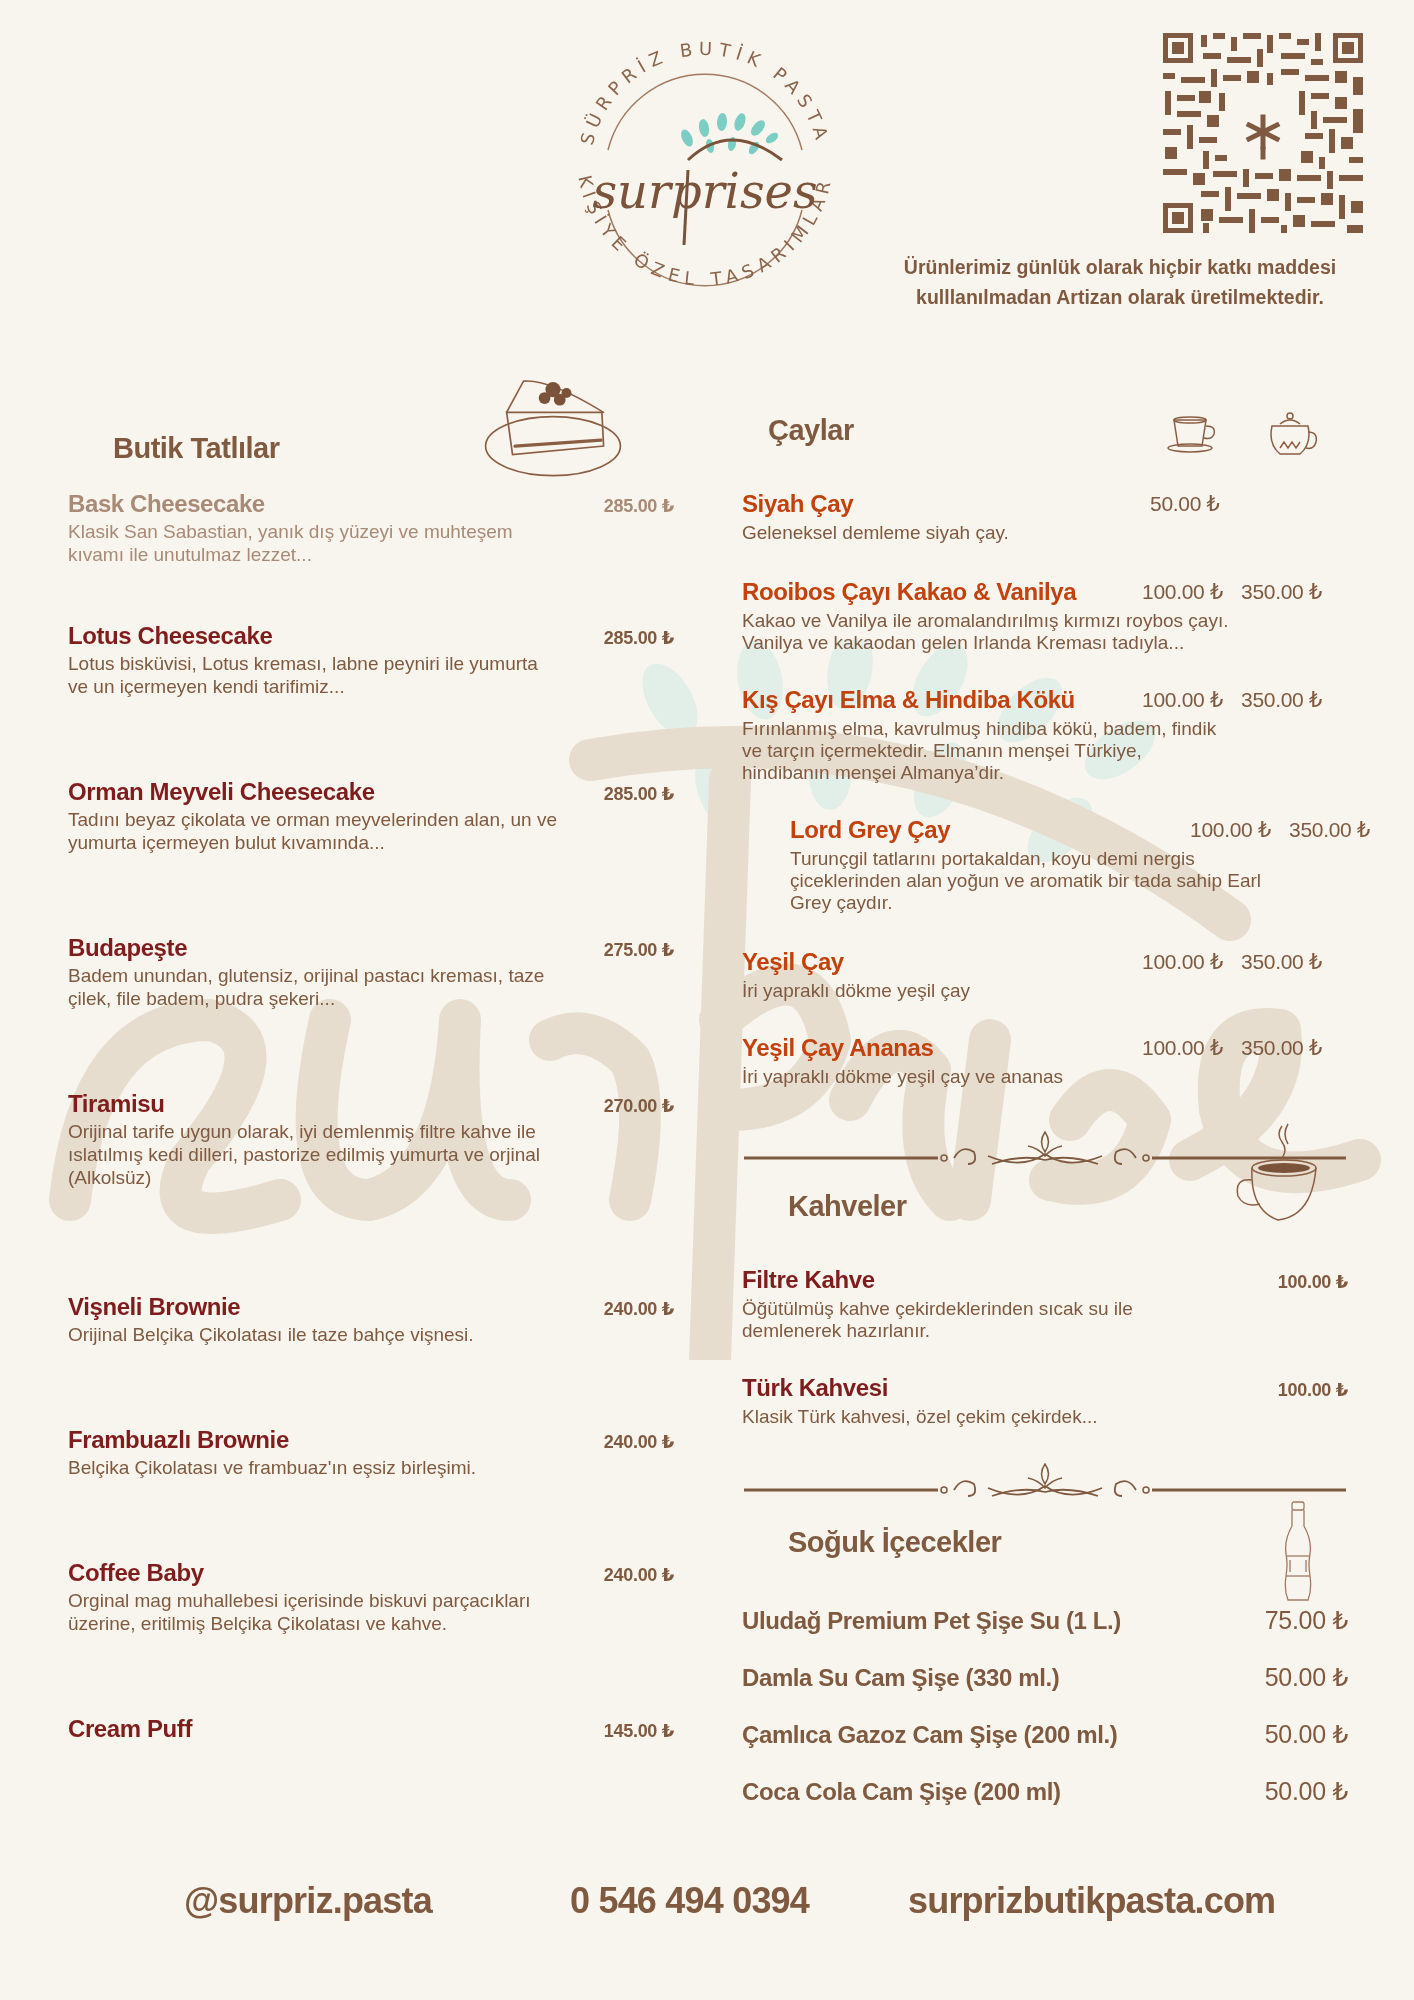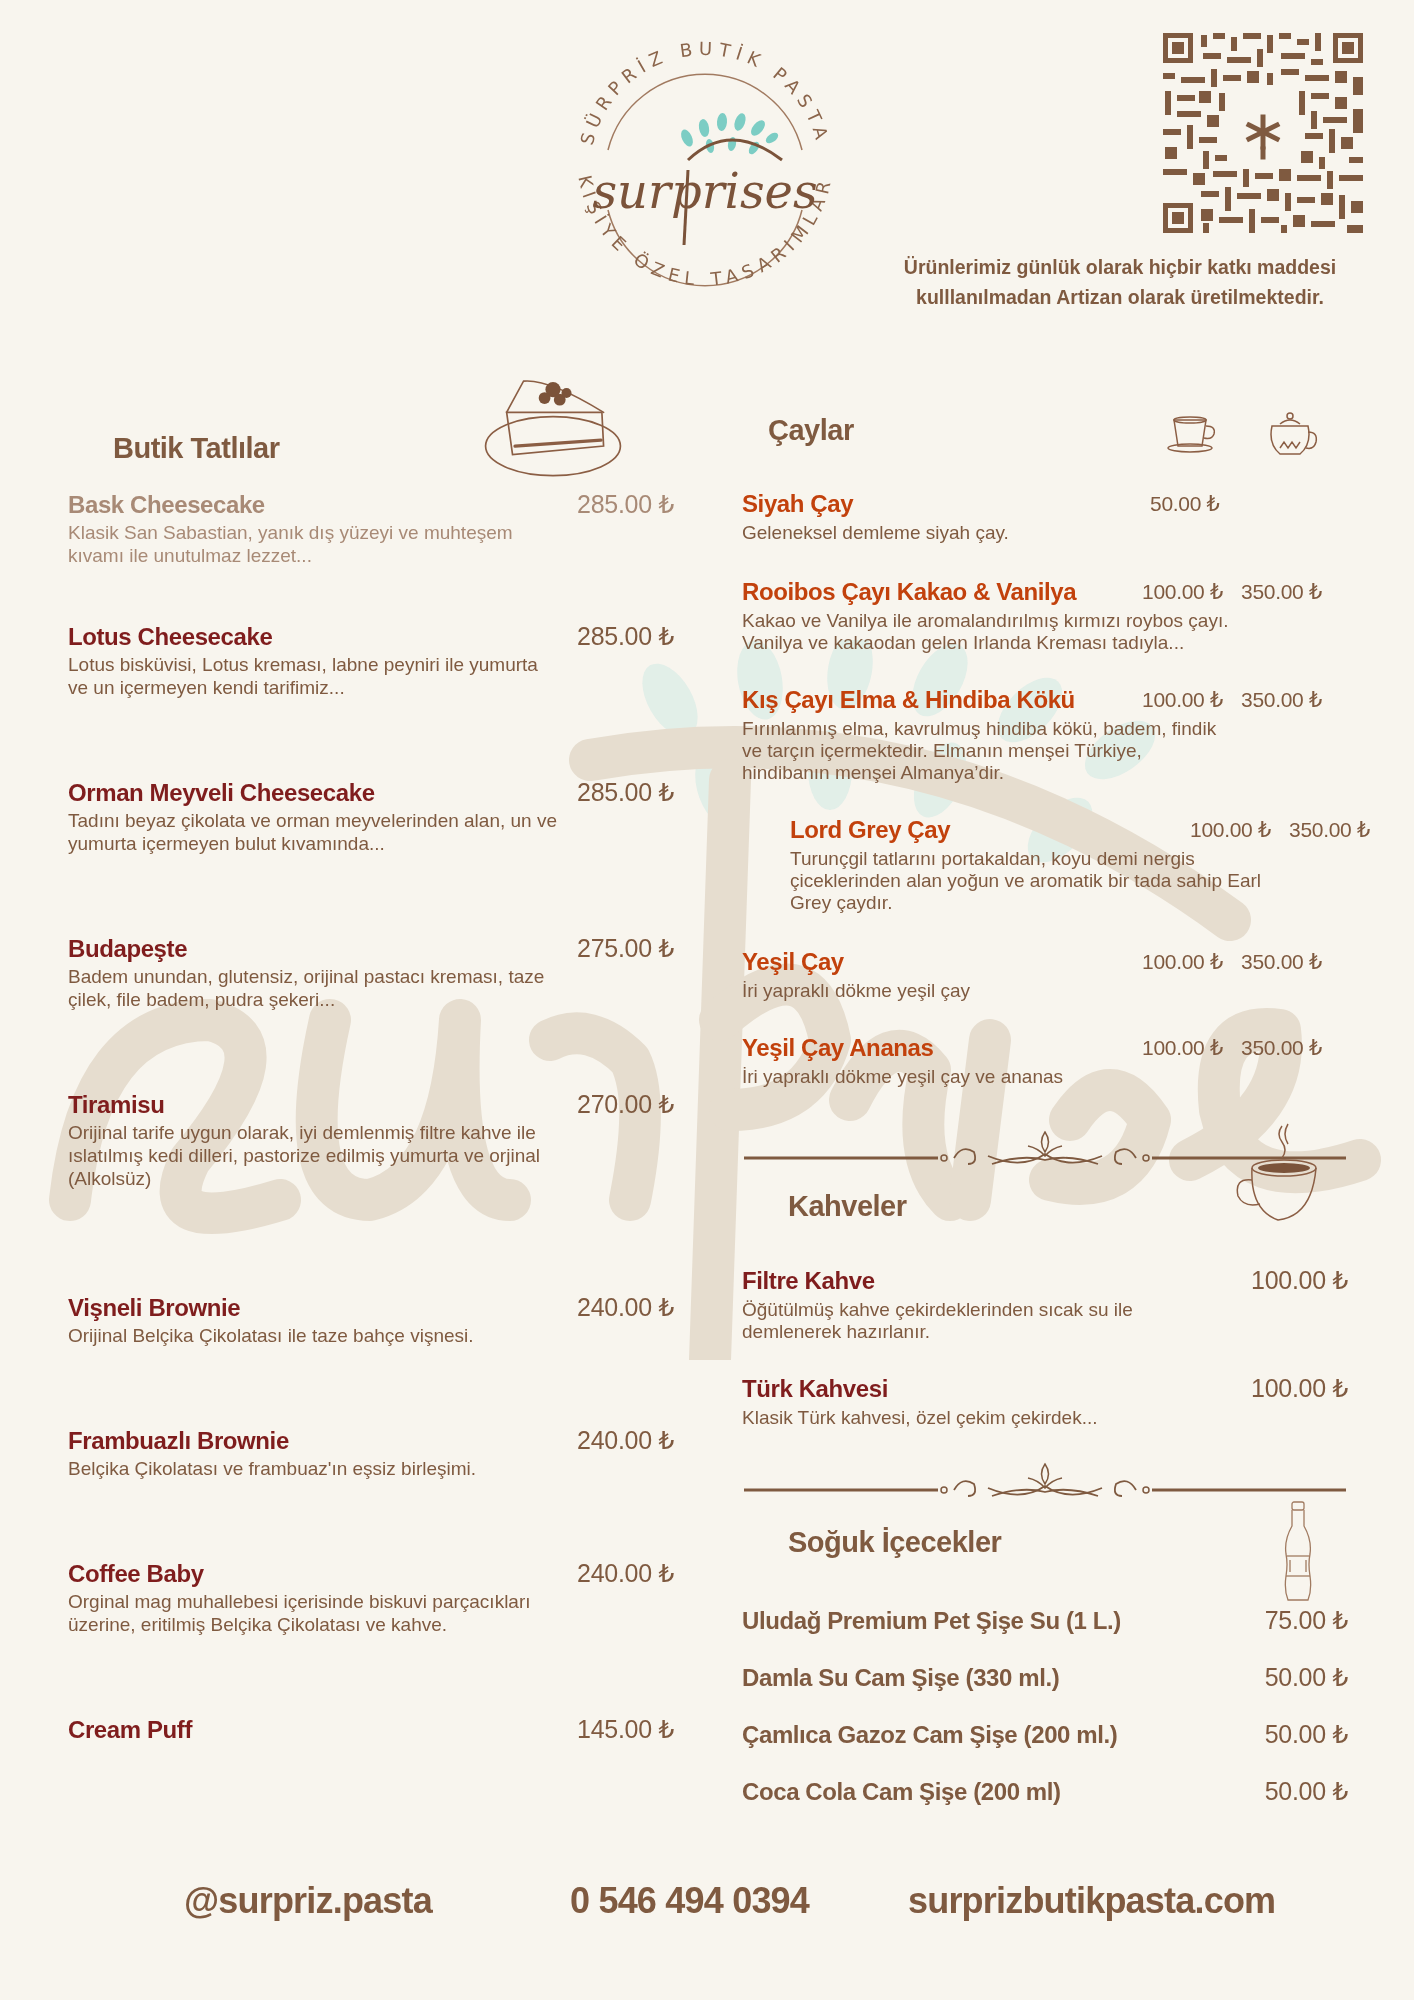--- a/index.html
+++ b/index.html
@@ -32,21 +32,21 @@
     .col-left { position: absolute; left: 68px; top: 420px; width: 606px; z-index: 2; }
     .col-right { position: absolute; left: 742px; top: 410px; width: 606px; z-index: 2; }
 
     .section-title {
       font-size: 29px; font-weight: 700; color: #7f5a40; letter-spacing: -0.5px;
     }
 
     .item { position: absolute; left: 0; width: 606px; }
     .item-row { display: flex; justify-content: space-between; align-items: baseline; gap: 12px; }
     .item-name { font-weight: 700; font-size: 24px; color: #7f1d1d; letter-spacing: -0.4px; }
-    .item-price { font-size: 25px; color: #7f5a40; letter-spacing: -0.3px; }
+    .item-price { font-size: 18px; color: #7f5a40; letter-spacing: -0.3px; font-weight: bold; }
     .item-desc { font-size: 19px; line-height: 23px; color: #7f5a40; margin-top: 2px; }
     .item.muted .item-name, .item.muted .item-price, .item.muted .item-desc { color: #a88a76; }
 
     .tea-prices { position: absolute; top: 0; display: flex; gap: 18px; font-size: 21px; letter-spacing: -0.3px; }
     .tea-name { font-weight: 700; font-size: 24px; color: #c2410c; letter-spacing: -0.4px; }
     .tea-desc { font-size: 19px; line-height: 22px; margin-top: 4px; }
 
     .divider { position: absolute; left: 0; width: 606px; height: 40px; }
 
     .drink-row { position: absolute; left: 0; width: 606px; display: flex; justify-content: space-between; align-items: baseline; }

